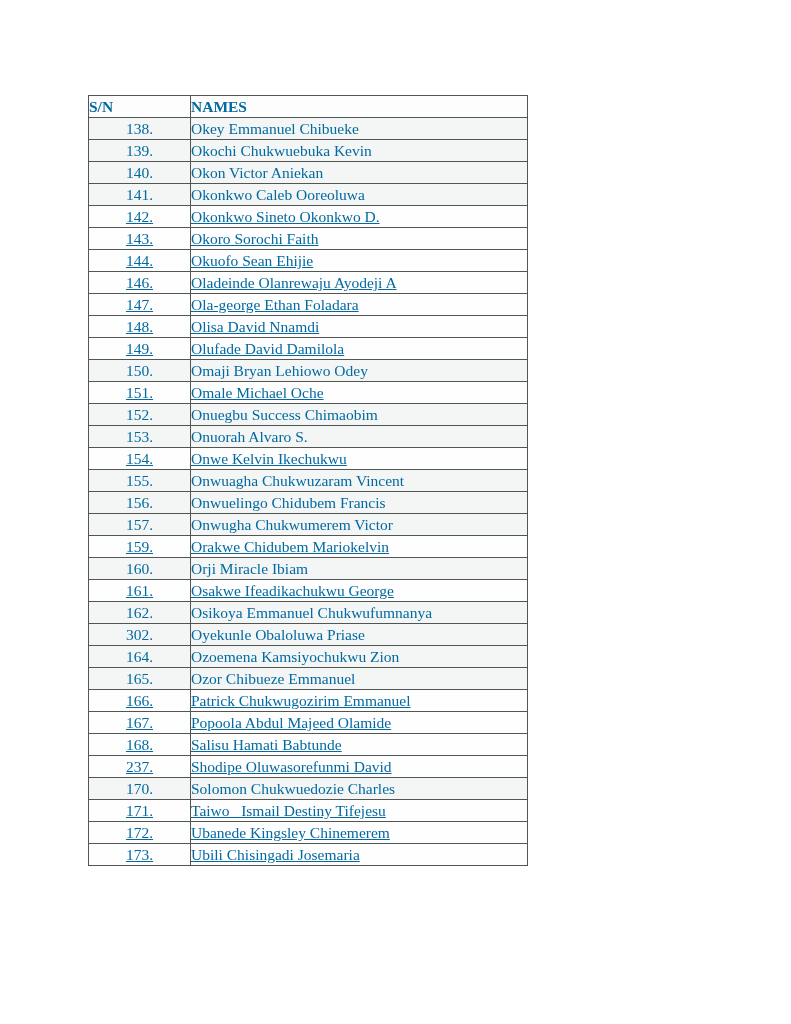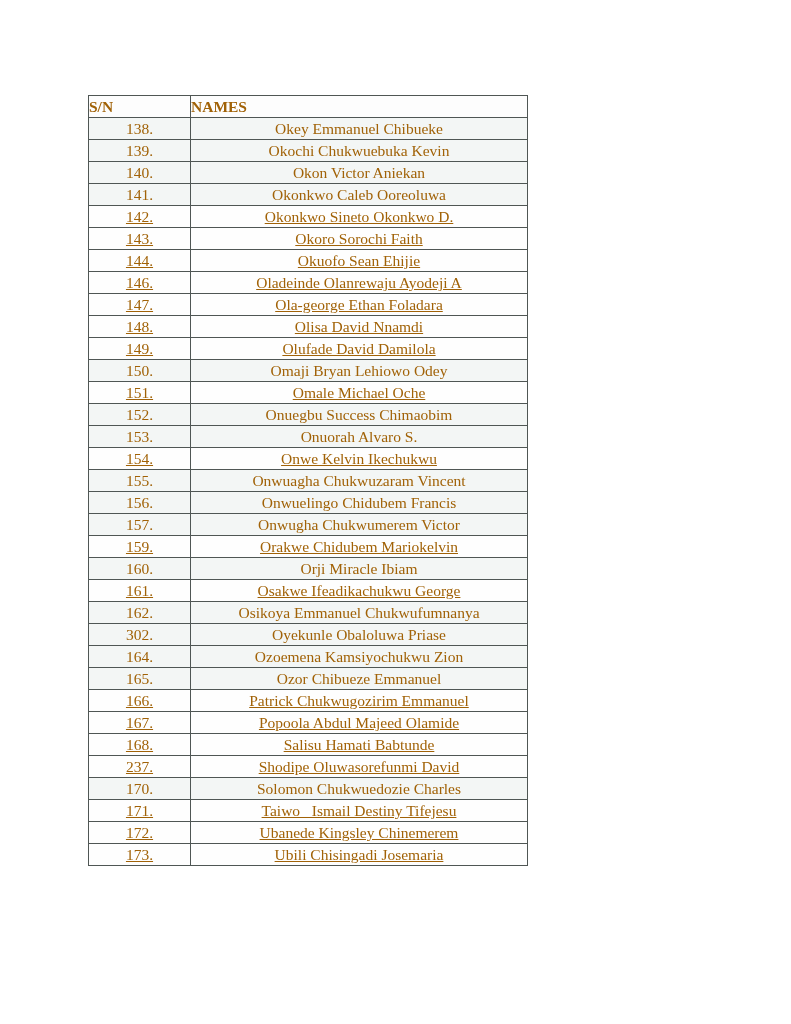--- a/index.html
+++ b/index.html
@@ -6,21 +6,21 @@
     margin: 0;
     padding: 0;
     background: #ffffff;
   }
   .page {
     position: relative;
     width: 791px;
     height: 1024px;
     background: #ffffff;
     font-family: "Liberation Serif", "DejaVu Serif", serif;
-    color: #a16207;
+    color: #0369a1;
     overflow: hidden;
   }
   table.roster {
     position: absolute;
     left: 88px;
     top: 95px;
     width: 439px;
     border-collapse: collapse;
     table-layout: fixed;
     font-size: 15.5px;
@@ -40,21 +40,21 @@
     font-weight: bold;
     text-align: left;
     background: #fdfdfd;
   }
   th.sn-header { padding-left: 10px; }
   th.names-header { padding-left: 9px; }
   td.sn-cell {
     text-align: center;
   }
   td.name-cell {
-    text-align: center;
+    text-align: left;
     padding-left: 9px;
     margin-left: 37px;
   }
   tr.shaded td {
     background: #f3f6f5;
   }
   tr.plain td {
     background: #fefefe;
     text-decoration: underline;
   }

